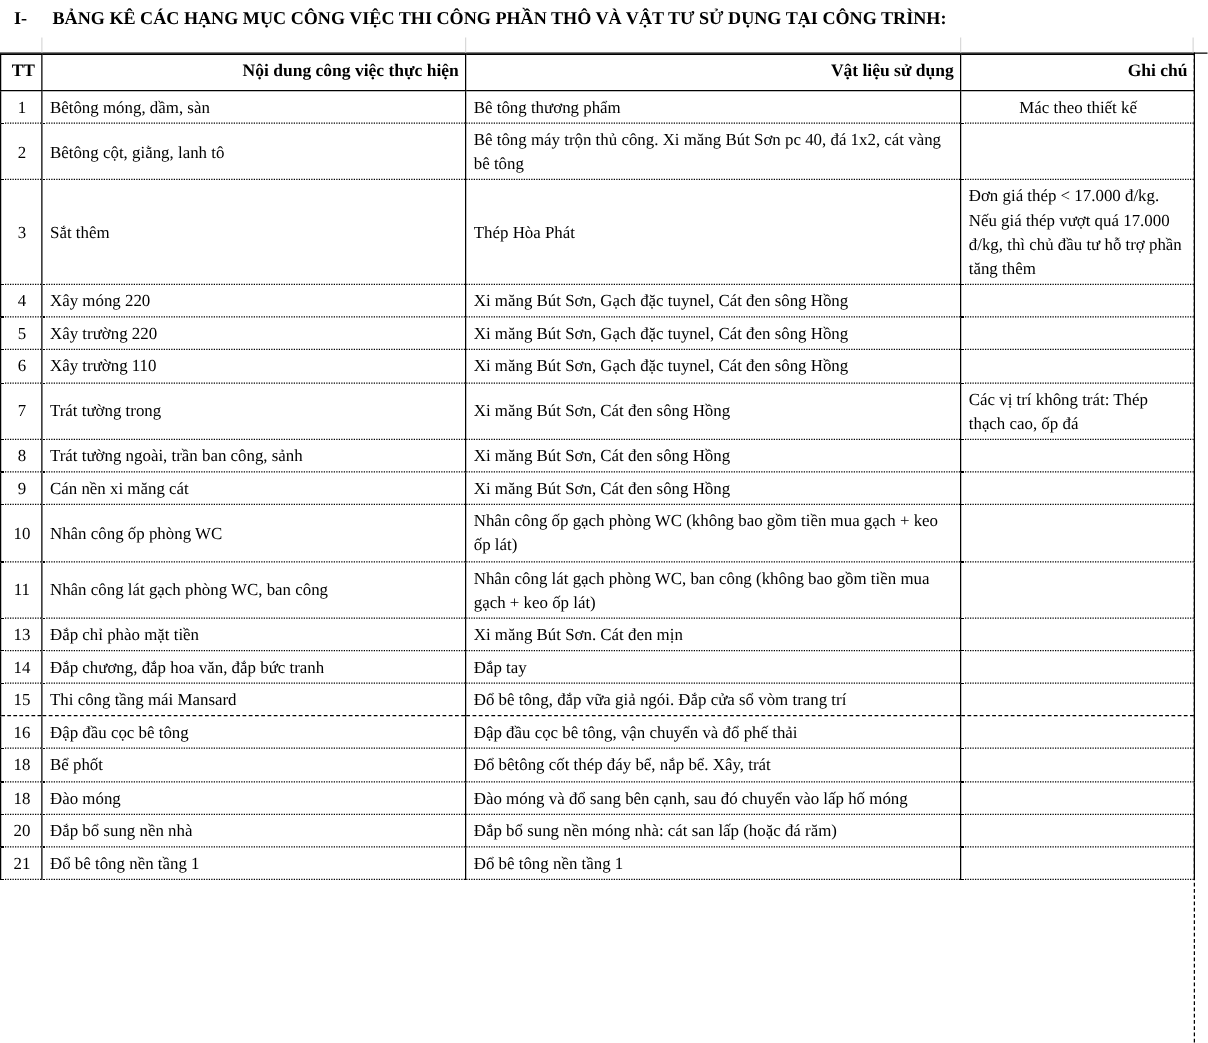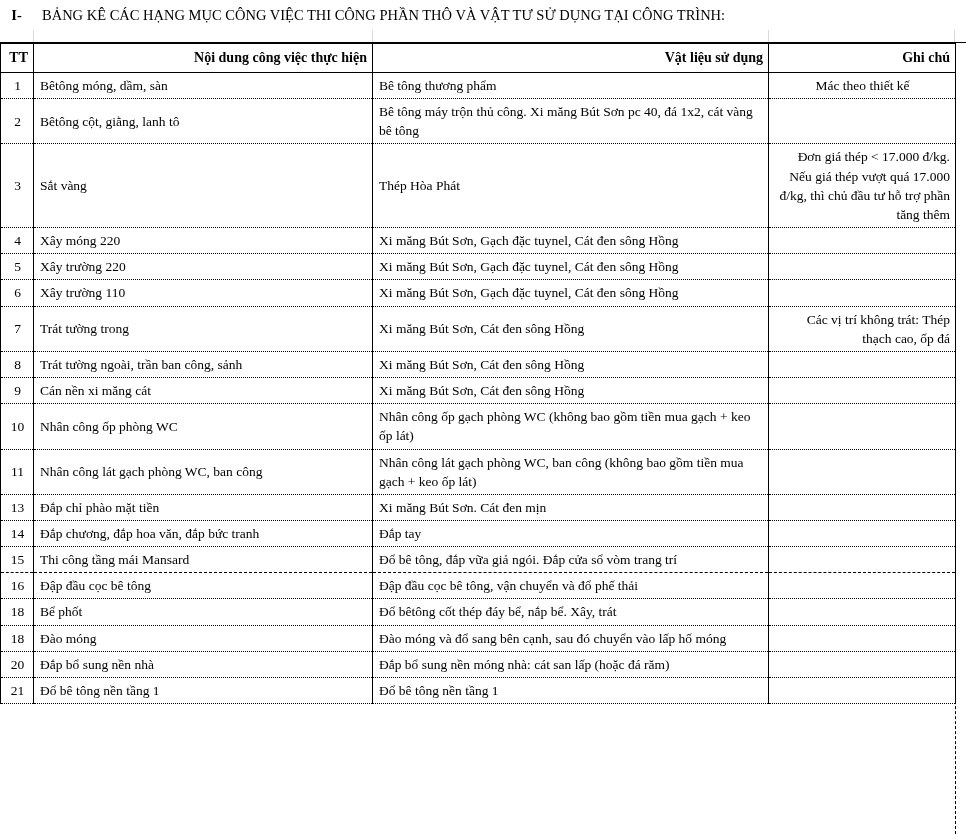--- a/index.html
+++ b/index.html
@@ -31,21 +31,21 @@
   .title-num {
     width: 33px;
     min-width: 33px;
     text-align: center;
     font-weight: bold;
     font-size: 14.5px;
     letter-spacing: 0px;
   }
   .title-text {
     flex: 1;
-    font-weight: normal;
+    font-weight: bold;
     font-size: 14.5px;
     padding-left: 9px;
     white-space: nowrap;
   }
 
   
   .spacer-row {
     position: relative;
     height: 12px;
     border-bottom: 1px solid #000;
@@ -99,21 +99,21 @@
   td.tt {
     text-align: center;
     padding-left: 0;
     padding-right: 0;
   }
   td.ghi {
     text-align: center;
     font-family: Liberation Serif, serif;
   }
   td.ghi.left {
-    text-align: right;
+    text-align: left;
     padding-left: 6px;
   }
 
   
   tr.pagebreak > td {
     border-top: 1px dashed #000;
     margin-left: 21px;
   }
   tr.lastvisible > td {
     border-bottom: 1px dotted #000;
@@ -169,21 +169,21 @@
           <td class="ghi">Mác theo thiết kế</td>
         </tr>
         <tr>
           <td class="tt">2</td>
           <td class="noi">Bêtông cột, giằng, lanh tô</td>
           <td class="vat">Bê tông máy trộn thủ công. Xi măng Bút Sơn pc 40, đá 1x2, cát vàng bê tông</td>
           <td class="ghi"></td>
         </tr>
         <tr>
           <td class="tt">3</td>
-          <td class="noi">Sắt vàng</td>
+          <td class="noi">Sắt thêm</td>
           <td class="vat">Thép Hòa Phát</td>
           <td class="ghi left">Đơn giá thép &lt; 17.000 đ/kg. Nếu giá thép vượt quá 17.000 đ/kg, thì chủ đầu tư hỗ trợ phần tăng thêm</td>
         </tr>
         <tr>
           <td class="tt">4</td>
           <td class="noi">Xây móng 220</td>
           <td class="vat">Xi măng Bút Sơn, Gạch đặc tuynel, Cát đen sông Hồng</td>
           <td class="ghi"></td>
         </tr>
         <tr>

